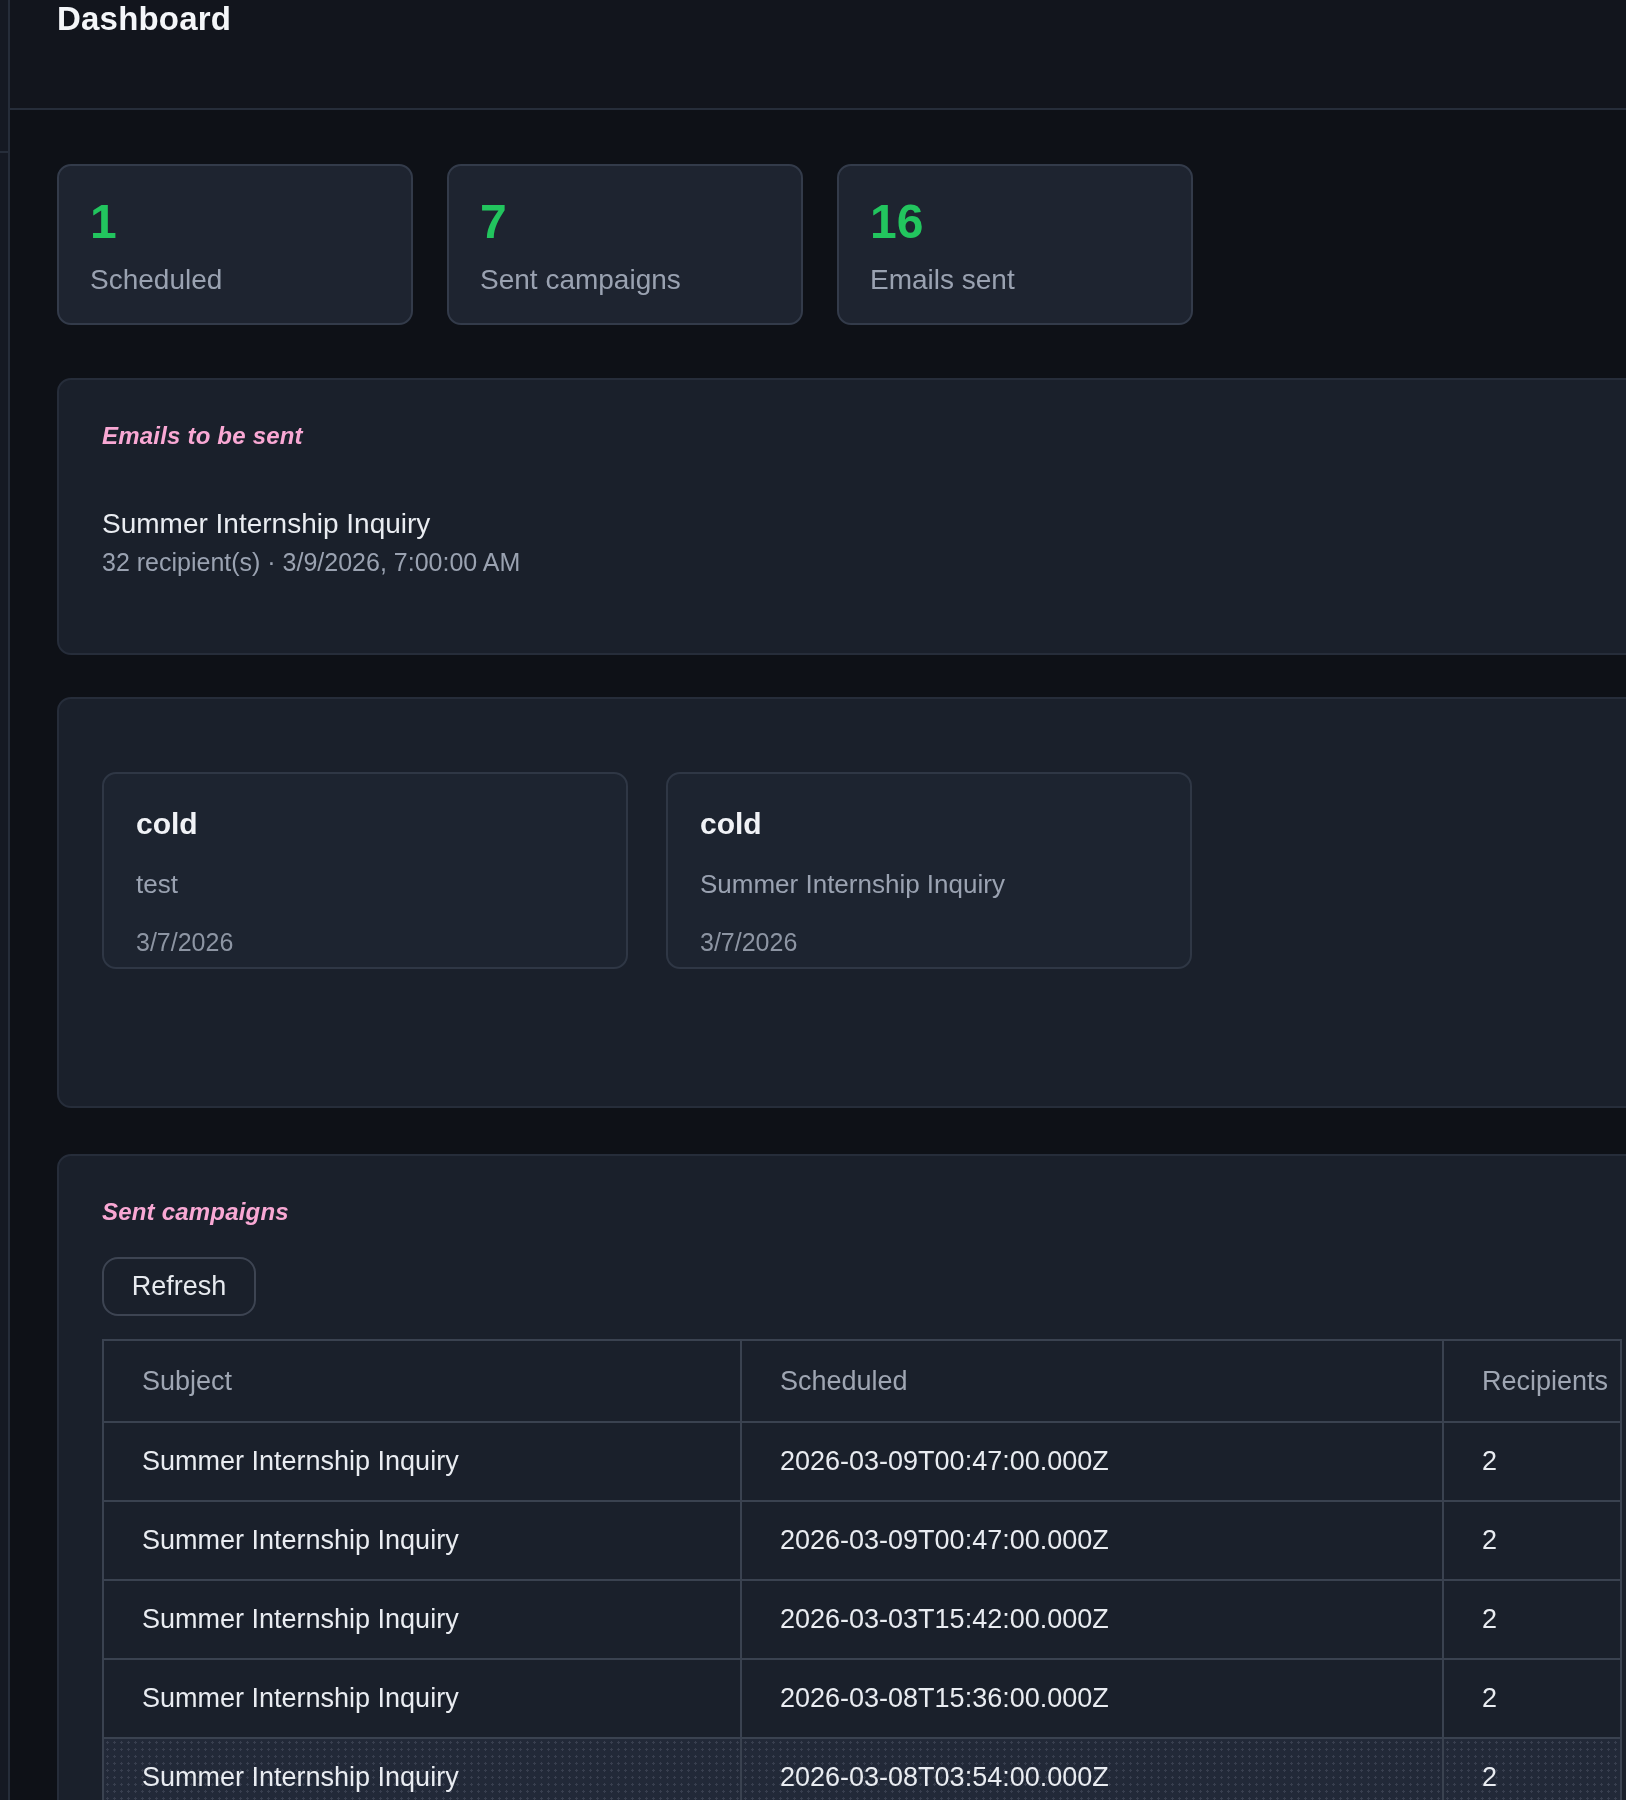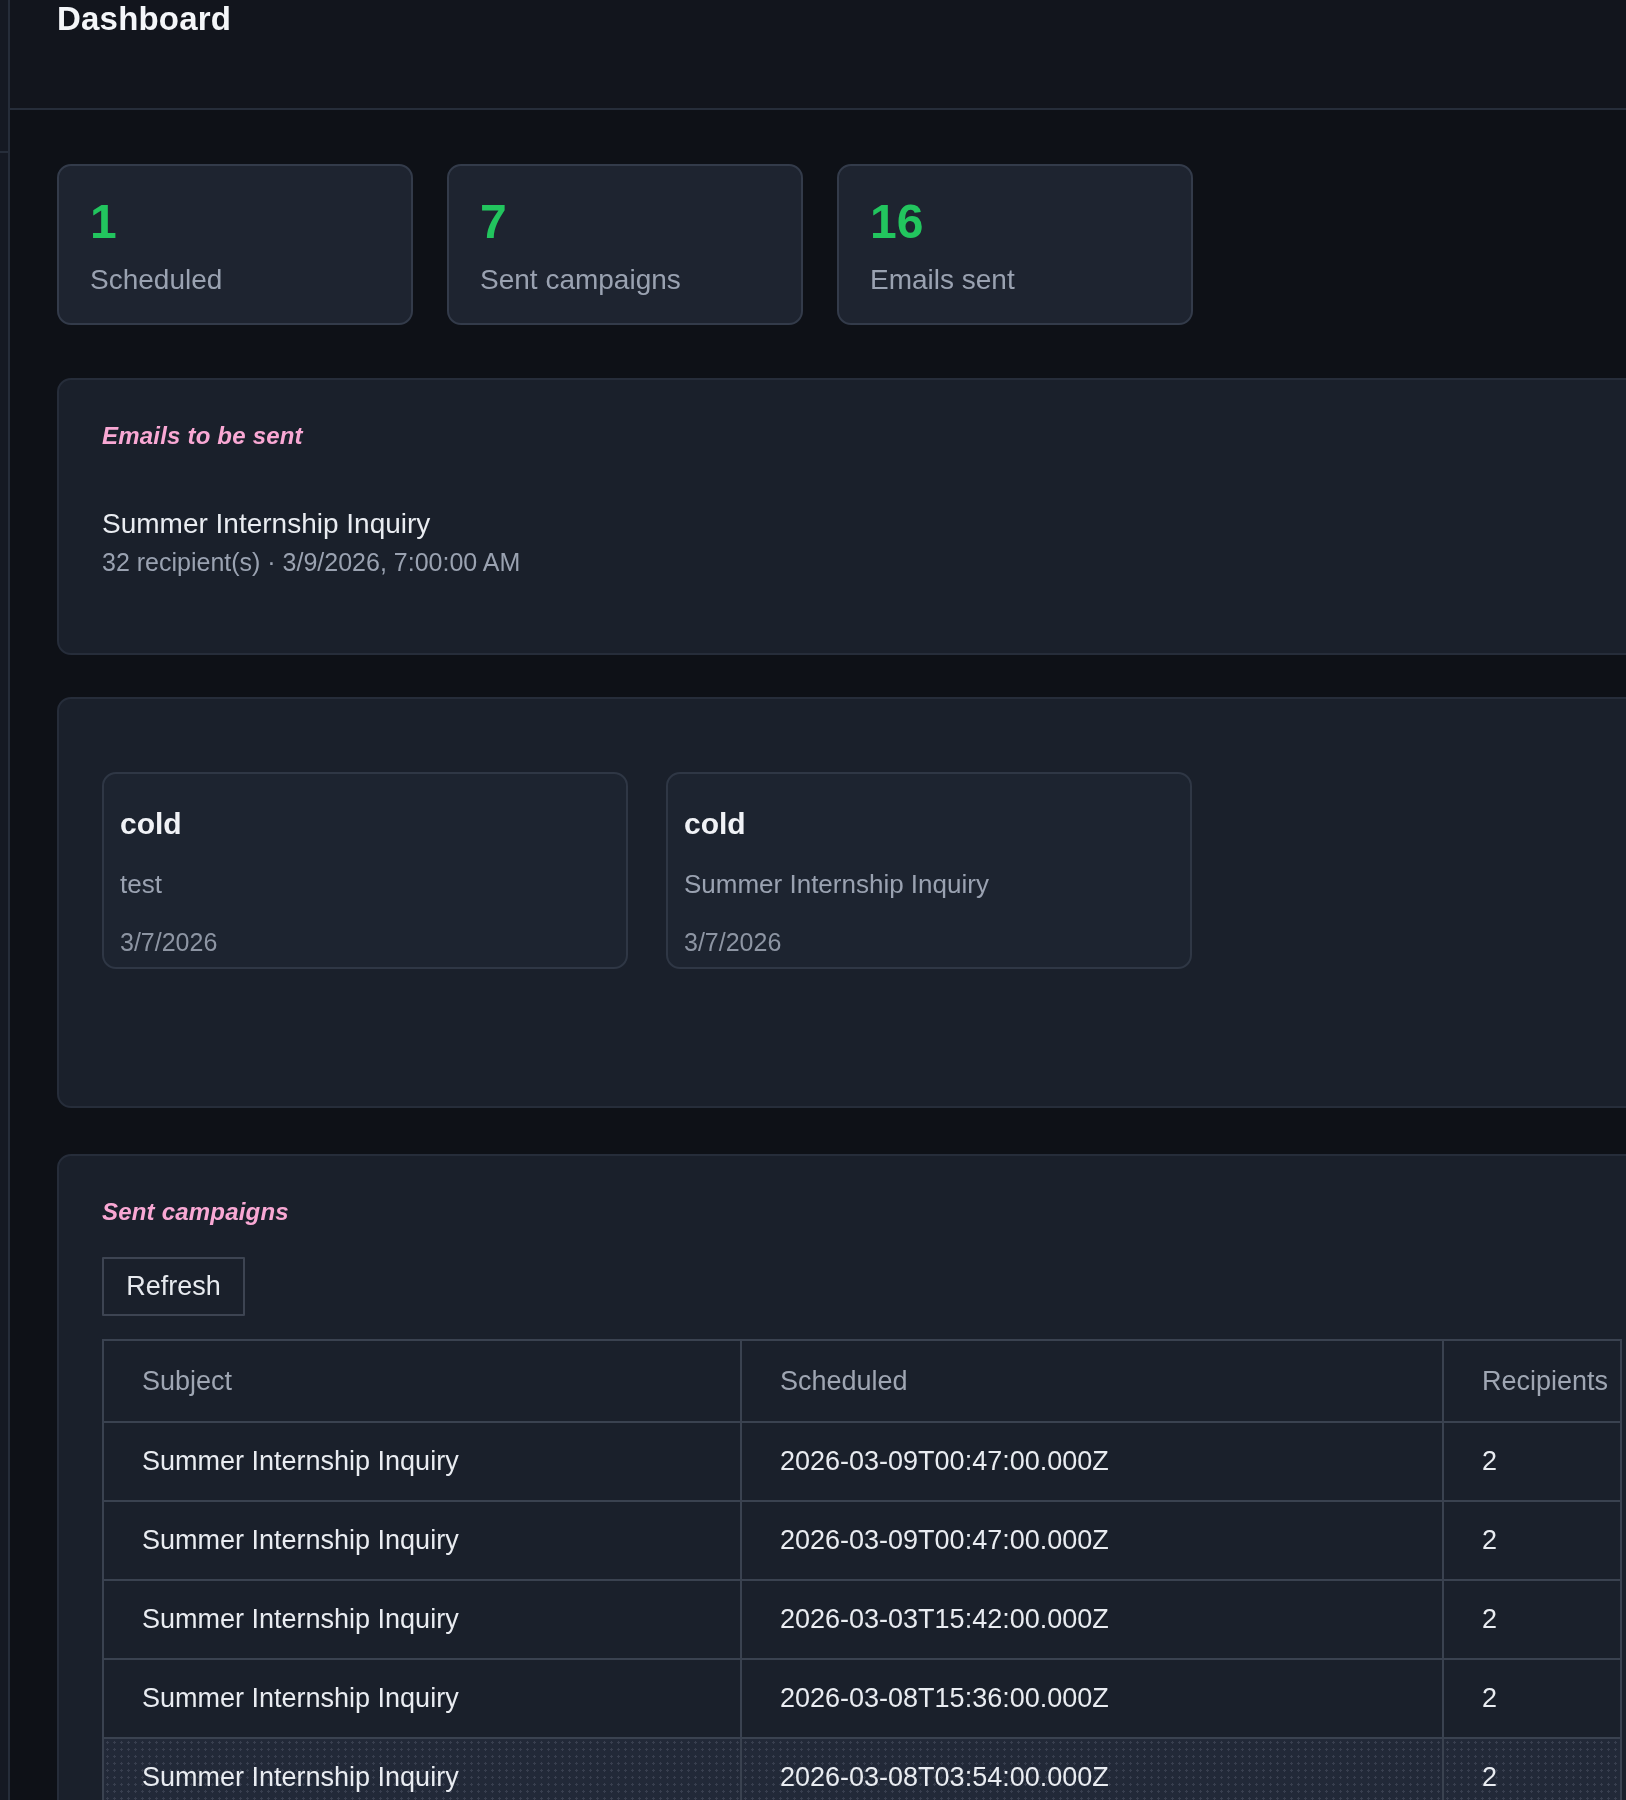--- a/index.html
+++ b/index.html
@@ -66,35 +66,35 @@
   .email-item-title{font-size:28px;font-weight:500;color:#e9ecf1;line-height:1.3;}
   .email-item-meta{margin-top:4px;font-size:25px;color:var(--text-secondary);line-height:1.35;}
 
   .panel-templates{top:697px;height:411px;}
   .template-cards{margin-top:31px;display:flex;gap:38px;}
   .template-card{
     width:526px;height:197px;
     background:#1d2430;
     border:2px solid #2f3745;
     border-radius:14px;
-    padding:32px 16px;
+    padding:32px 32px;
   }
   .template-name{font-size:30px;font-weight:700;color:#f0f2f6;line-height:1.2;}
   .template-subject{margin-top:25px;font-size:26px;color:var(--text-secondary);line-height:1.35;}
   .template-date{margin-top:24px;font-size:25px;color:var(--text-dim);line-height:1.3;}
   .template-hint{margin-top:22px;font-size:27px;color:var(--text-secondary);line-height:1.35;}
 
   .panel-sent{top:1154px;height:900px;}
   .refresh-btn{
     margin-top:31px;
     display:inline-flex;align-items:center;justify-content:center;
-    width:143px;height:59px;
+    width:154px;height:59px;
     background:transparent;
     border:2px solid #3d4452;
-    border-radius:1px;
+    border-radius:16px;
     color:#e7eaef;font-size:27px;font-weight:500;
     font-family:"Liberation Sans", sans-serif;
     cursor:pointer;
   }
 
   .table{
     margin-top:23px;
     width:1520px;
     border:2px solid var(--line-table);
   }

